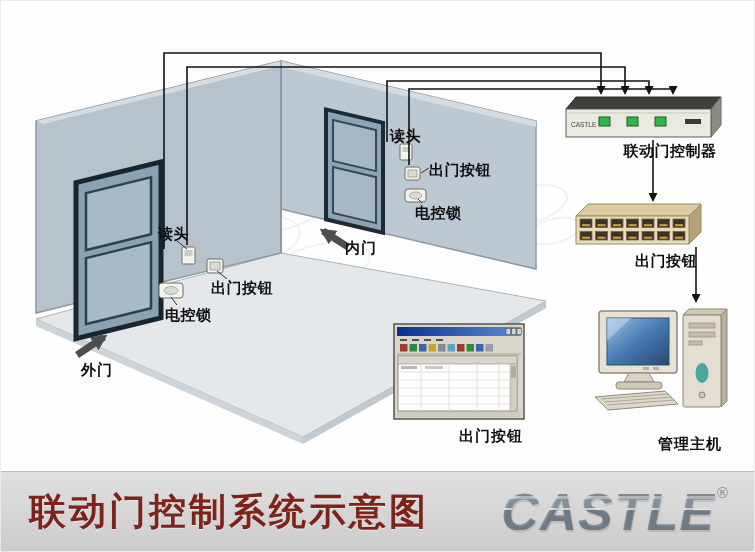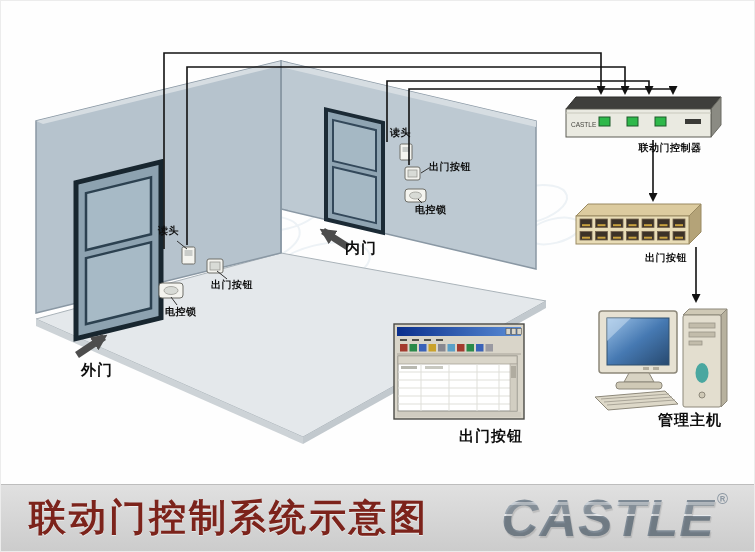--- a/index.html
+++ b/index.html
@@ -2,27 +2,27 @@
 <html><head>
 <meta charset="utf-8">
 <style>
   html,body{margin:0;padding:0;background:#ffffff;}
   .stage{
     position:relative;width:755px;height:552px;background:#fefefe;
     font-family:"Liberation Sans",sans-serif;overflow:hidden;border:1px solid #ececec;box-sizing:border-box;
   }
   .art{position:absolute;left:0;top:0;}
   .lbl{
-    position:absolute;font-size:10px;font-weight:700;color:#0e0e0e;
+    position:absolute;font-size:15px;font-weight:700;color:#0e0e0e;
     white-space:nowrap;line-height:1.15;letter-spacing:0.5px;
   }
   .lbl.big{font-size:15px;letter-spacing:1px;}
   .lbl.center{transform:translateX(-50%);margin-left:32px;}
   .footer{
-    position:absolute;left:0;bottom:0;width:755px;height:67px;box-sizing:border-box;
+    position:absolute;left:0;bottom:0;width:755px;height:80px;box-sizing:border-box;
     background:linear-gradient(#e0e0e0,#cccccc);border-top:1px solid #bdbdbd;
     display:flex;align-items:center;justify-content:space-between;padding:0 28px;
   }
   .footer-title{
     font-size:37px;font-weight:900;color:#7c231b;letter-spacing:3px;
     text-shadow:0 1px 0 rgba(255,255,255,.5);
   }
   .logo{position:relative;display:flex;align-items:flex-start;}
   .logo-text{
     font-style:italic;font-weight:900;font-size:52px;line-height:1;
@@ -234,21 +234,21 @@
   <span class="lbl big" style="left:80px;top:361px;font-family:Liberation Serif, serif;">外门</span>
 
   <span class="lbl" style="left:389px;top:126px;">读头</span>
   <span class="lbl" style="left:428px;top:160px;">出门按钮</span>
   <span class="lbl" style="left:414px;top:203px;">电控锁</span>
   <span class="lbl big" style="left:334px;top:238px;margin-left:10px;">内门</span>
 
   <span class="lbl center" style="left:637px;top:141px;">联动门控制器</span>
   <span class="lbl center" style="left:633px;top:251px;">出门按钮</span>
   <span class="lbl big center" style="left:458px;top:426px;">出门按钮</span>
-  <span class="lbl big center" style="left:657px;top:410px;">管理主机</span>
+  <span class="lbl big center" style="left:657px;top:434px;">管理主机</span>
 
   <div class="footer">
     <div class="footer-title">联动门控制系统示意图</div>
     <div class="logo">
       <span class="logo-text">CASTLE</span>
       <span class="logo-reg">®</span>
     </div>
   </div>
 
 </div>

